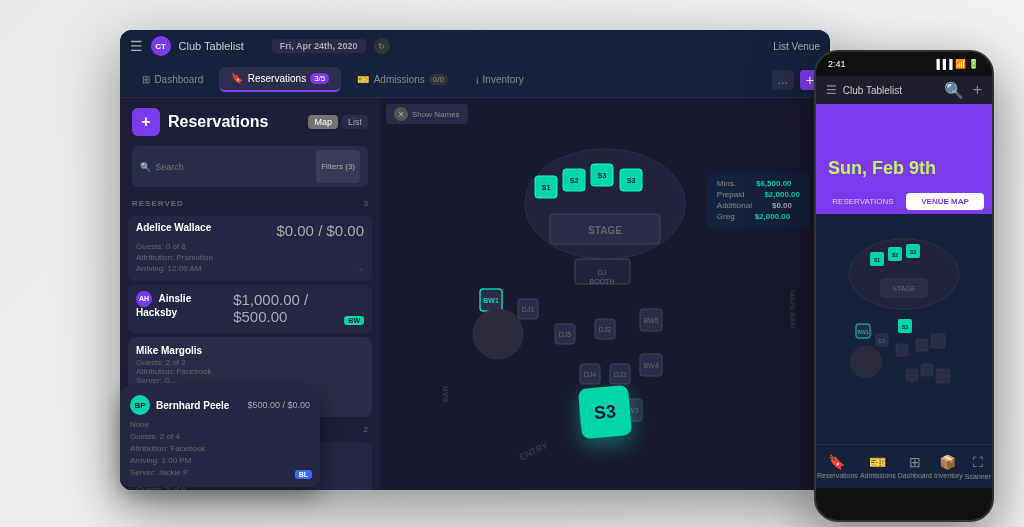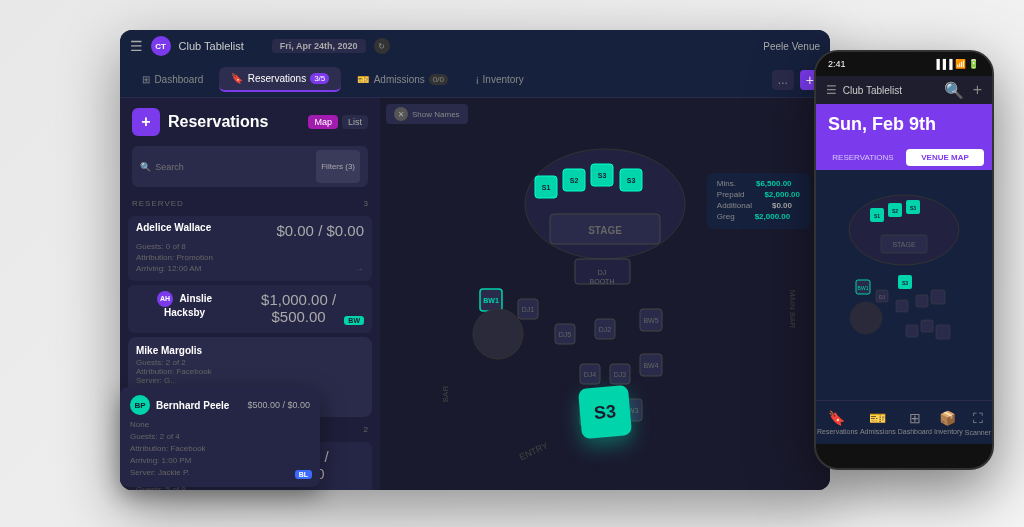--- a/index.html
+++ b/index.html
@@ -177,21 +177,21 @@
     }
     .map-btn, .list-btn {
       background: #2a2a4a;
       color: #aaa;
       border: none;
       border-radius: 4px;
       padding: 2px 6px;
       font-size: 9px;
       cursor: pointer;
     }
-    .map-btn.active { background: #a21caf; color: white; }
+    .map-btn.active { background: #737373; color: white; }
 
     .search-bar {
       margin: 0 12px 8px;
       background: #2a2a4a;
       border-radius: 6px;
       padding: 4px 8px;
       display: flex;
       align-items: center;
       gap: 4px;
     }
@@ -242,21 +242,21 @@
     .section-header {
       display: flex;
       align-items: center;
       justify-content: space-between;
       padding: 4px 4px;
       margin-bottom: 4px;
     }
     .section-label {
       color: #666;
       font-size: 8px;
-      font-weight: 400;
+      font-weight: 700;
       letter-spacing: 1px;
       text-transform: uppercase;
     }
     .section-count {
       color: #666;
       font-size: 8px;
     }
 
     .reservation-card {
       background: #252545;
@@ -264,21 +264,20 @@
       padding: 6px 8px;
       margin-bottom: 4px;
       position: relative;
       cursor: pointer;
     }
     .card-top {
       display: flex;
       justify-content: space-between;
       align-items: flex-start;
       margin-bottom: 2px;
-      text-align: center;
     }
     .guest-name {
       color: white;
       font-size: 10px;
       font-weight: 600;
     }
     .amount {
       color: #aaa;
       font-size: 15px;
     }
@@ -405,21 +404,21 @@
       width: 100%;
       height: 100%;
     }
 
     
     .mobile-phone {
       position: absolute;
       right: 30px;
       top: 50px;
       width: 180px;
-      height: 420px;
+      height: 472px;
       background: #111;
       border-radius: 24px;
       overflow: hidden;
       box-shadow: 0 20px 60px rgba(0,0,0,0.5);
       border: 2px solid #333;
     }
     .phone-status-bar {
       background: #111;
       height: 24px;
       display: flex;
@@ -444,23 +443,24 @@
       display: flex;
       gap: 8px;
       color: #888;
     }
 
     .phone-date-header {
       background: #7c3aed;
       padding: 10px 12px;
     }
     .phone-date-text {
-      color: #ffffff;
+      color: #bef264;
       font-size: 18px;
       font-weight: 700;
+      margin-top: 44px;
     }
 
     .phone-tabs {
       background: #7c3aed;
       display: flex;
       padding: 4px 8px;
       gap: 4px;
     }
     .phone-tab {
       flex: 1;
@@ -582,21 +582,21 @@
 <div class="scene">
 
   <div class="desktop-window">
 
     <div class="top-bar">
       <span class="hamburger-icon">☰</span>
       <div class="app-logo">CT</div>
       <span class="app-name">Club Tablelist</span>
       <span class="date-badge">Fri, Apr 24th, 2020</span>
       <div class="refresh-icon">↻</div>
-      <div class="top-bar-right">Peele Venue</div>
+      <div class="top-bar-right">List Venue</div>
     </div>
 
     <div class="nav-tabs">
       <div class="nav-tab">
         <span>⊞</span>
         <span>Dashboard</span>
       </div>
       <div class="nav-tab active">
         <span>🔖</span>
         <span>Reservations</span>

